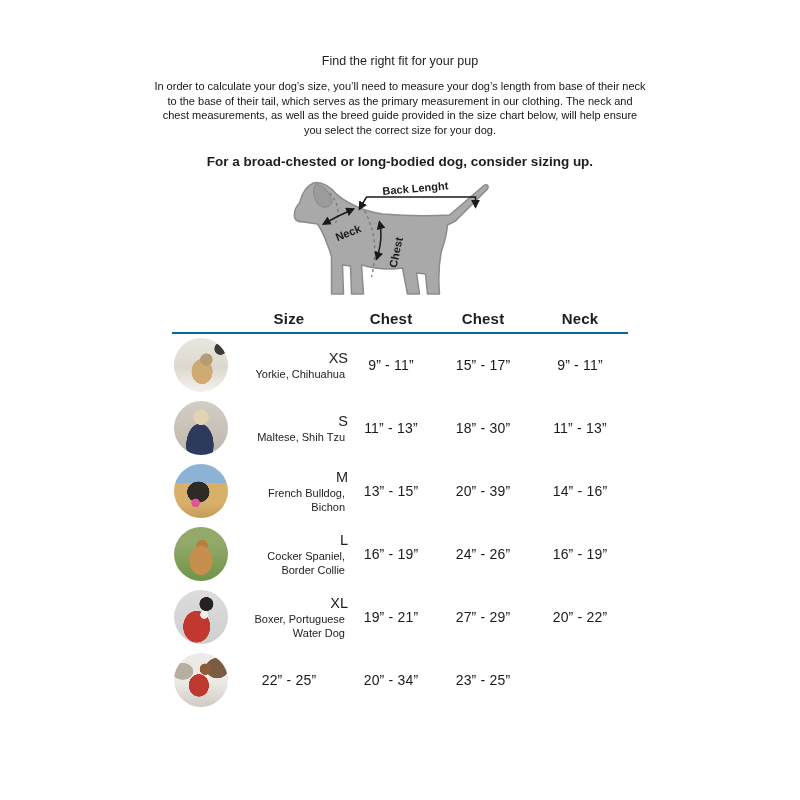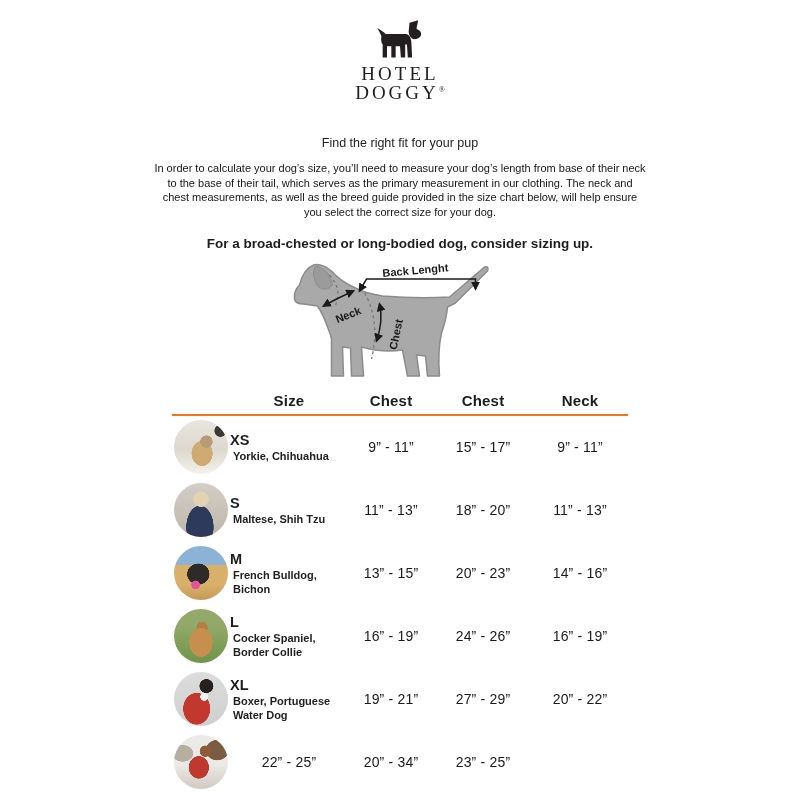--- a/index.html
+++ b/index.html
@@ -19,25 +19,25 @@
   .intro-note { margin-top:16px; font-size:13.5px; font-weight:700; }
 
   
   .diagram { text-align:center; margin-top:8px; }
   .diagram svg { display:block; margin:0 auto; }
   .diag-label { font-family:"Liberation Sans", sans-serif; font-weight:700; fill:#1a1a1a; }
 
   
   .size-table { width:456px; margin:6px auto 0 auto; }
   .t-head, .t-row { display:grid; grid-template-columns:58px 118px 86px 98px 96px; align-items:center; }
-  .t-head { border-bottom:2px solid #f97316; padding-bottom:5px; }
+  .t-head { border-bottom:2px solid #0369a1; padding-bottom:5px; }
   .t-head div { text-align:center; font-size:15px; font-weight:700; letter-spacing:0.2px; }
   .t-row { height:63px; }
   .cell { text-align:center; font-size:14px; color:#1a1a1a; letter-spacing:0.2px; }
-  .size-cell { text-align:left; line-height:1.25;font-weight:bold; }
+  .size-cell { text-align:right; line-height:1.25; }
   .size-label { font-size:14.5px; }
   .breeds { font-size:11px; color:#222; max-width:112px; margin:1px auto 0 auto; line-height:1.25; }
 
   
   .photo { width:54px; height:54px; border-radius:50%; justify-self:start; margin-left:2px; }
   .photo-0 { background:
       radial-gradient(circle at 86% 20%, #3a3a36 0 9%, rgba(0,0,0,0) 10%),
       radial-gradient(circle at 60% 40%, #b59b76 0 13%, rgba(0,0,0,0) 14%),
       radial-gradient(ellipse at 52% 62%, #cdab72 0 26%, rgba(0,0,0,0) 27%),
       linear-gradient(180deg, #e9e6df 0%, #ddd8cf 55%, #f4f2ec 100%); }
@@ -68,33 +68,20 @@
       radial-gradient(ellipse at 46% 60%, #c0392e 0 24%, rgba(0,0,0,0) 25%),
       radial-gradient(ellipse at 80% 28%, #7a5c42 0 18%, rgba(0,0,0,0) 19%),
       radial-gradient(ellipse at 16% 34%, #b7aea2 0 16%, rgba(0,0,0,0) 17%),
       linear-gradient(180deg, #eceae6 0 55%, #cfcac2 100%); }
 </style>
 </head>
 <body>
 
 <div class="page">
 
-  <div class="logo">
-    <svg class="logo-dog" width="52" height="42" viewBox="0 0 60 48">
-      <g fill="#231f20">
-        <path d="M4,9 L13,15 L9,19 Z"></path>
-        <path d="M9,17 Q7,24 10,28 L10,43 L15,43 L15,30 L20,30 L20,43 L25,43 L25,30 L30,30 L31,43 L36,43 L36,28 L38,28 L39,43 L44,43 L43,24 Q42,17 37,16 L12,16 Z"></path>
-        <path d="M41,3 L51,0 L49,10 Q56,13 54,18 Q52,22 46,22 Q40,20 40,13 Z"></path>
-      </g>
-    </svg>
-    <div class="brand">
-      <div>HOTEL</div>
-      <div><span>DOGGY</span><span class="reg">®</span></div>
-    </div>
-  </div>
 
   <div class="intro">
     <div class="intro-heading">Find the right fit for your pup</div>
     <p class="intro-body">In order to calculate your dog’s size, you’ll need to measure your dog’s length from base of their neck to the base of their tail, which serves as the primary measurement in our clothing. The neck and chest measurements, as well as the breed guide provided in the size chart below, will help ensure you select the correct size for your dog.</p>
     <div class="intro-note">For a broad-chested or long-bodied dog, consider sizing up.</div>
   </div>
 
   <div class="diagram">
     <svg width="228" height="127" viewBox="0 0 225 127">
       <defs>
@@ -144,32 +131,32 @@
       <div class="cell">9” - 11”</div>
     </div>
 
     <div class="t-row">
       <div class="photo photo-1"></div>
       <div class="size-cell">
         <div class="size-label">S</div>
         <div class="breeds">Maltese, Shih Tzu</div>
       </div>
       <div class="cell">11” - 13”</div>
-      <div class="cell">18” - 20”</div>
+      <div class="cell">18” - 30”</div>
       <div class="cell">11” - 13”</div>
     </div>
 
     <div class="t-row">
       <div class="photo photo-2"></div>
       <div class="size-cell">
         <div class="size-label">M</div>
         <div class="breeds">French Bulldog, Bichon</div>
       </div>
       <div class="cell">13” - 15”</div>
-      <div class="cell">20” - 23”</div>
+      <div class="cell">20” - 39”</div>
       <div class="cell">14” - 16”</div>
     </div>
 
     <div class="t-row">
       <div class="photo photo-3"></div>
       <div class="size-cell">
         <div class="size-label">L</div>
         <div class="breeds">Cocker Spaniel, Border Collie</div>
       </div>
       <div class="cell">16” - 19”</div>

